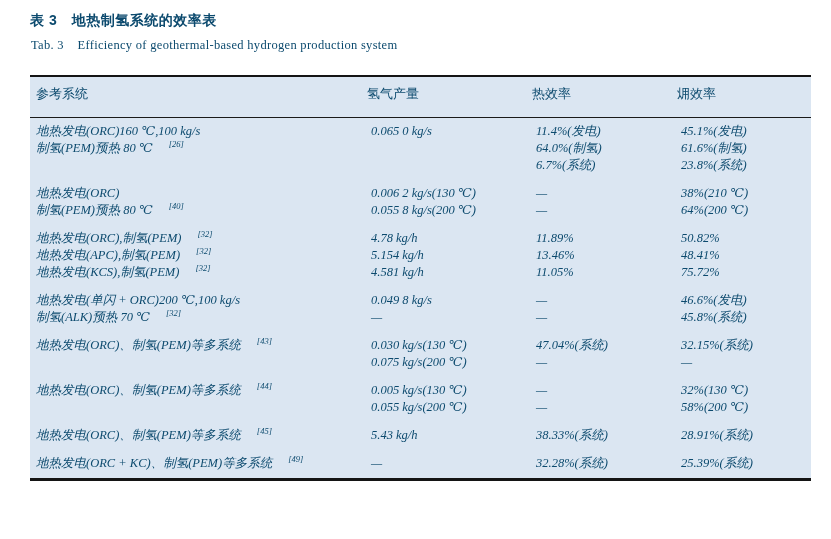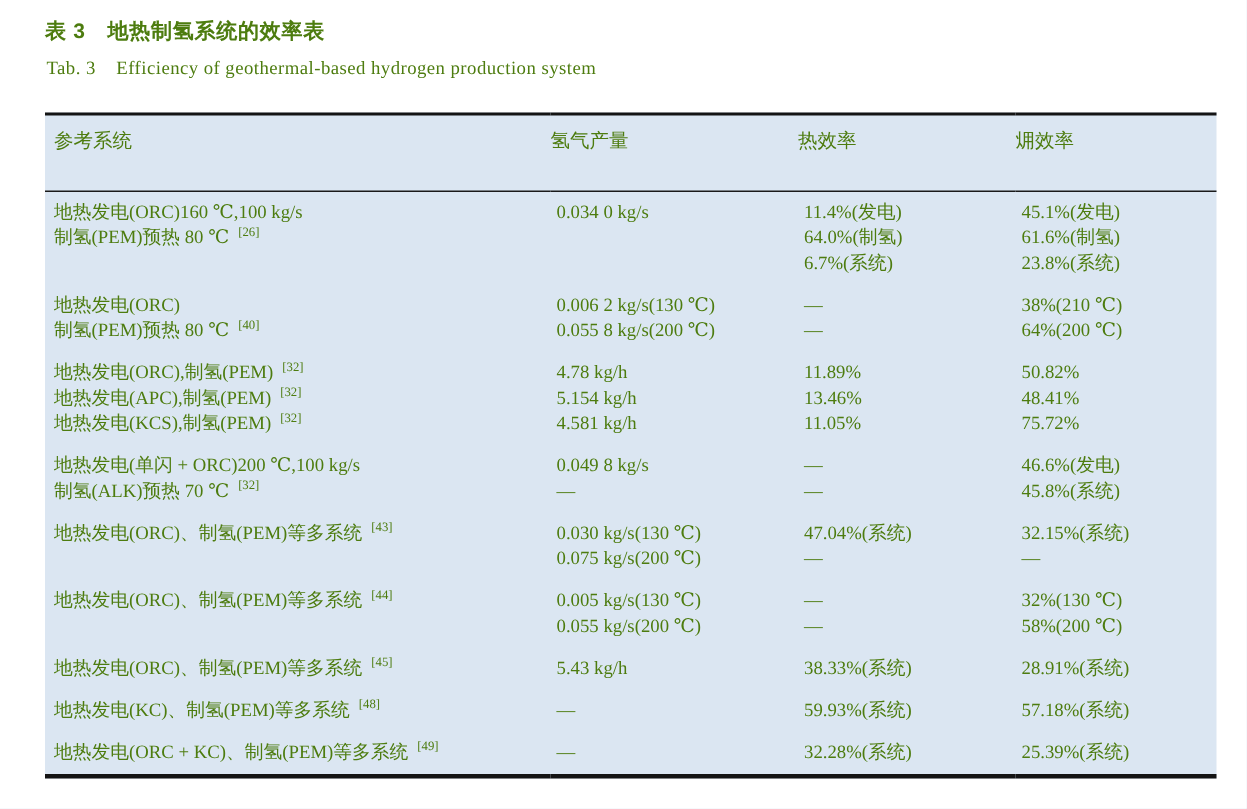--- a/index.html
+++ b/index.html
@@ -9,21 +9,21 @@
     width: 831px;
     height: 539px;
     overflow: hidden;
   }
   .page {
     box-sizing: border-box;
     width: 670px;
     height: 539px;
     padding: 11px 20px 0 30px;
     font-family: "Liberation Serif", "DejaVu Serif", serif;
-    color: #4d7c0f;
+    color: #0c4a6e;
   }
   .caption-cn {
     font-family: "Liberation Sans", "DejaVu Sans", sans-serif;
     font-weight: 700;
     font-size: 14px;
     line-height: 18px;
     white-space: pre;
     letter-spacing: 0.5px;
   }
   .caption-en {
@@ -39,44 +39,45 @@
     table-layout: fixed;
     width: 781px;
     background: #dbe6f2;
     border-top: 2px solid #141414;
     border-bottom: 3px solid #141414;
   }
   table.eff-table thead th {
     text-align: left;
     font-weight: 400;
     font-size: 13px;
-    padding: 8px 0 24px 0;
+    padding: 8px 0 14px 0;
     border-bottom: 1px solid #1a1a1a;
     white-space: nowrap;
     overflow: hidden;
   }
   table.eff-table th:first-child,
   table.eff-table td:first-child {
     padding-left: 6px;
   }
   table.eff-table td {
     vertical-align: top;
     font-size: 12.5px;
     padding: 5px 0 6px 4px;
     white-space: nowrap;
     overflow: hidden;
+    font-style: italic;
   }
   .cell-line {
     line-height: 17px;
   }
   sup.cite {
     font-size: 8.5px;
     vertical-align: super;
     line-height: 0;
-    margin-left: 6px;
+    margin-left: 16px;
   }
 </style>
 </head>
 <body>
 
 <div class="page">
   <div class="caption-cn">表 3　地热制氢系统的效率表</div>
   <div class="caption-en">Tab. 3    Efficiency of geothermal-based hydrogen production system</div>
 
   <table class="eff-table">
@@ -94,21 +95,21 @@
         <th>㶲效率</th>
       </tr>
     </thead>
     <tbody>
         <tr>
           <td>
             <div class="cell-line">地热发电(ORC)160 ℃,100 kg/s</div>
             <div class="cell-line">制氢(PEM)预热 80 ℃<sup class="cite">[26]</sup></div>
           </td>
           <td>
-            <div class="cell-line">0.034 0 kg/s</div>
+            <div class="cell-line">0.065 0 kg/s</div>
           </td>
           <td>
             <div class="cell-line">11.4%(发电)</div>
             <div class="cell-line">64.0%(制氢)</div>
             <div class="cell-line">6.7%(系统)</div>
           </td>
           <td>
             <div class="cell-line">45.1%(发电)</div>
             <div class="cell-line">61.6%(制氢)</div>
             <div class="cell-line">23.8%(系统)</div>
@@ -211,34 +212,20 @@
             <div class="cell-line">地热发电(ORC)、制氢(PEM)等多系统<sup class="cite">[45]</sup></div>
           </td>
           <td>
             <div class="cell-line">5.43 kg/h</div>
           </td>
           <td>
             <div class="cell-line">38.33%(系统)</div>
           </td>
           <td>
             <div class="cell-line">28.91%(系统)</div>
-          </td>
-        </tr>
-        <tr>
-          <td>
-            <div class="cell-line">地热发电(KC)、制氢(PEM)等多系统<sup class="cite">[48]</sup></div>
-          </td>
-          <td>
-            <div class="cell-line">—</div>
-          </td>
-          <td>
-            <div class="cell-line">59.93%(系统)</div>
-          </td>
-          <td>
-            <div class="cell-line">57.18%(系统)</div>
           </td>
         </tr>
         <tr>
           <td>
             <div class="cell-line">地热发电(ORC + KC)、制氢(PEM)等多系统<sup class="cite">[49]</sup></div>
           </td>
           <td>
             <div class="cell-line">—</div>
           </td>
           <td>

